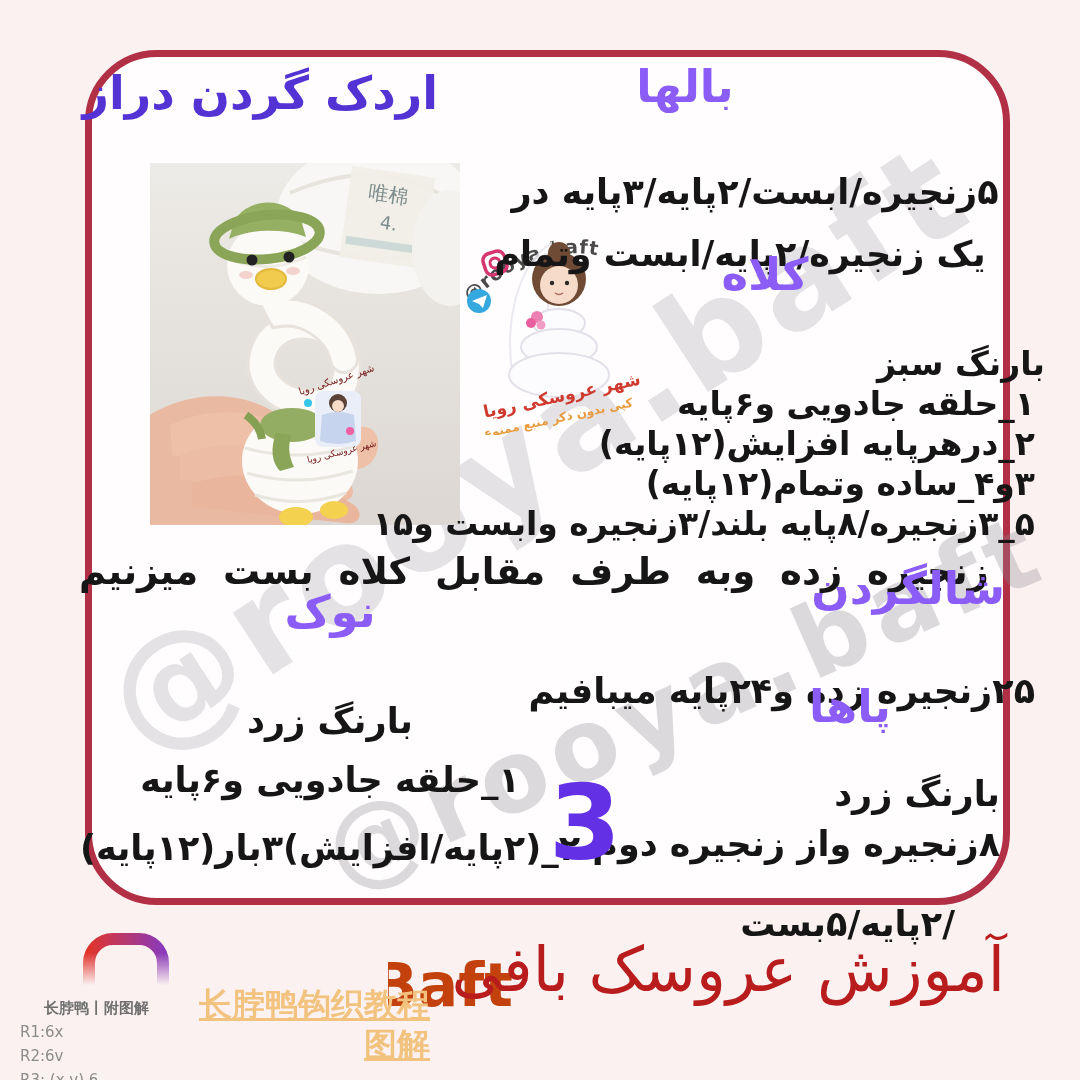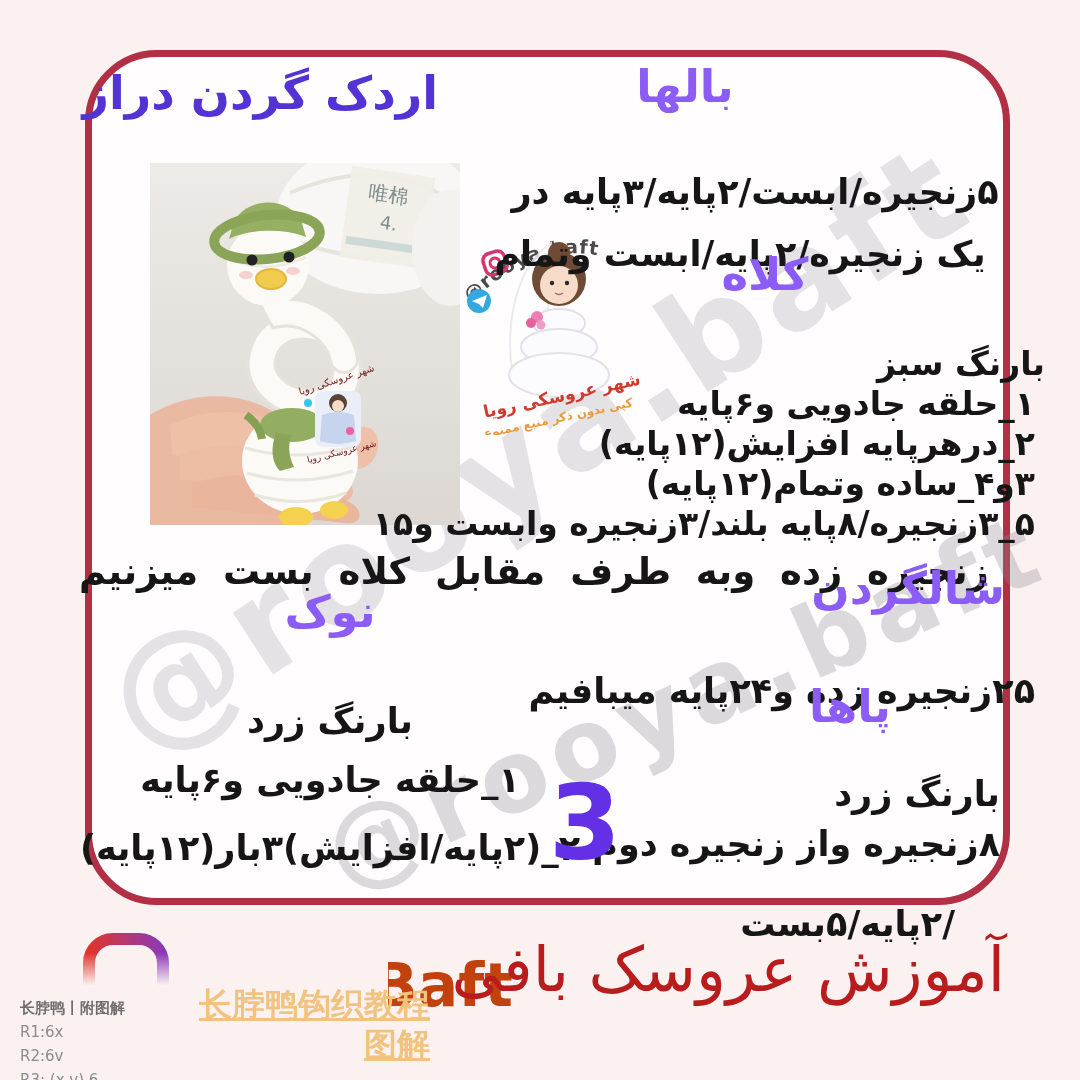--- a/index.html
+++ b/index.html
@@ -190,19 +190,19 @@
   </div>
 
   <div class="abs fa footer-fa" style="right:75px;top:933px;">آموزش عروسک بافی</div>
 
   <div class="abs cn-orange" style="left:140px;top:985px;width:290px;">
     <div>长脖鸭钩织教程</div>
     <div>图解</div>
   </div>
 
   <div class="abs notes" style="left:20px;top:996px;">
-    <div style="font-weight:700;color:#6f6f6f;">长脖鸭丨附图解</div>
+    <div style="font-weight:700;color:#6f6f6f;margin-left:24px;">长脖鸭丨附图解</div>
     <div>R1:6x</div>
     <div>R2:6v</div>
     <div>R3: (x,v) 6</div>
   </div>
 
 </div>
 
 </body></html>

